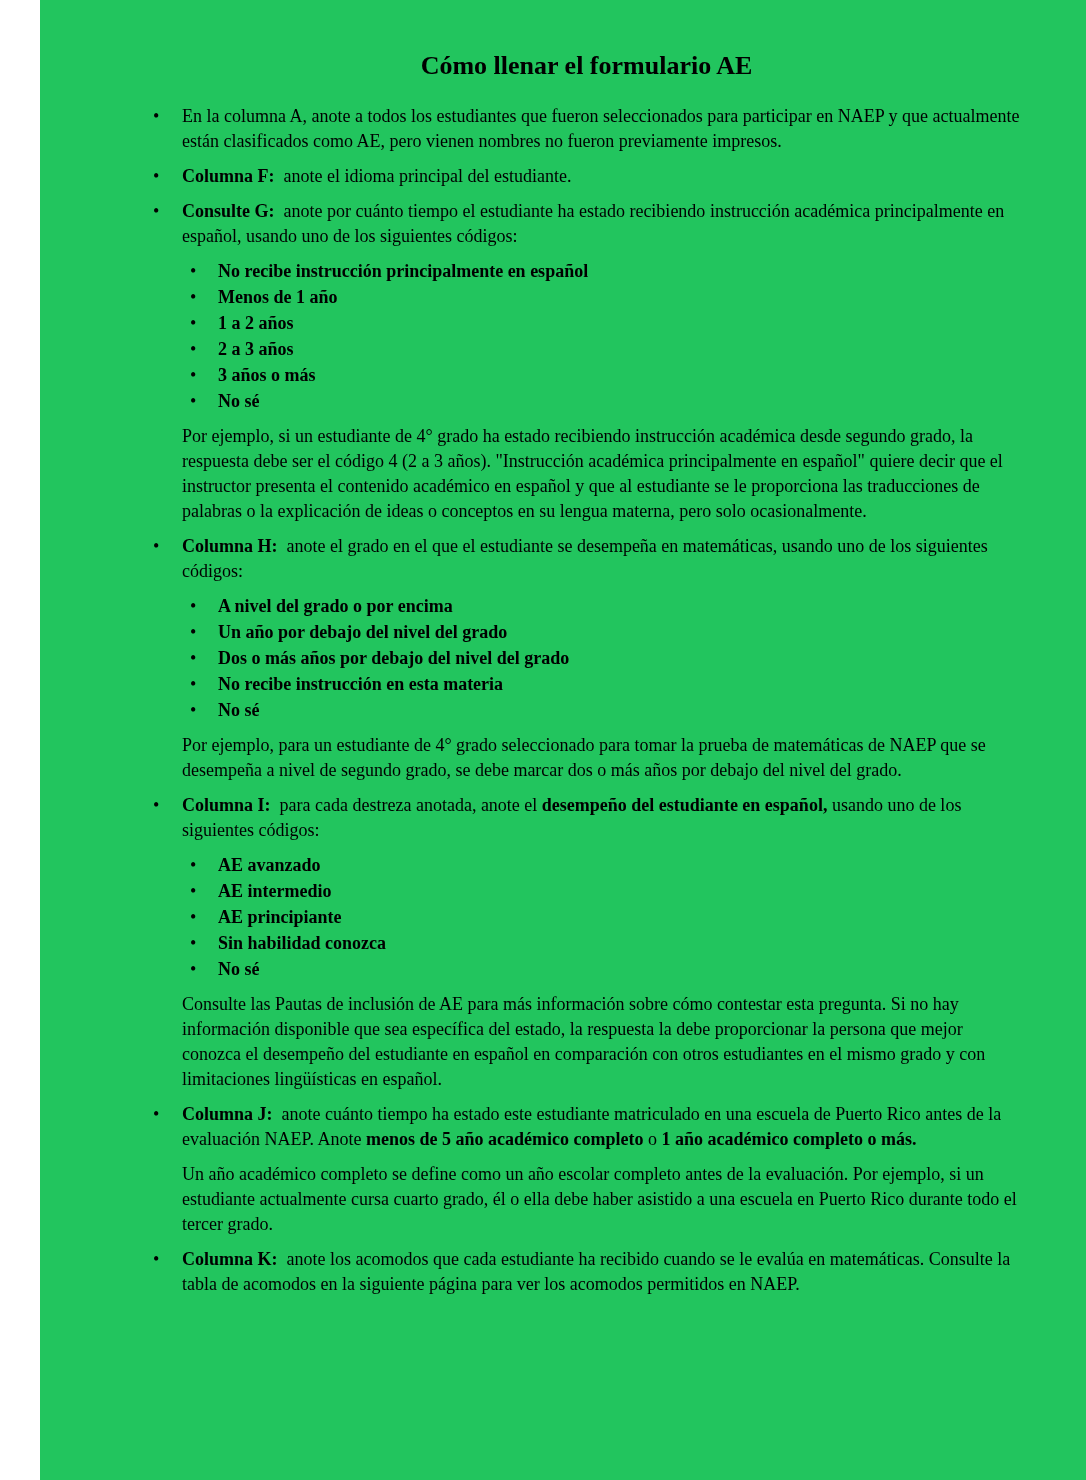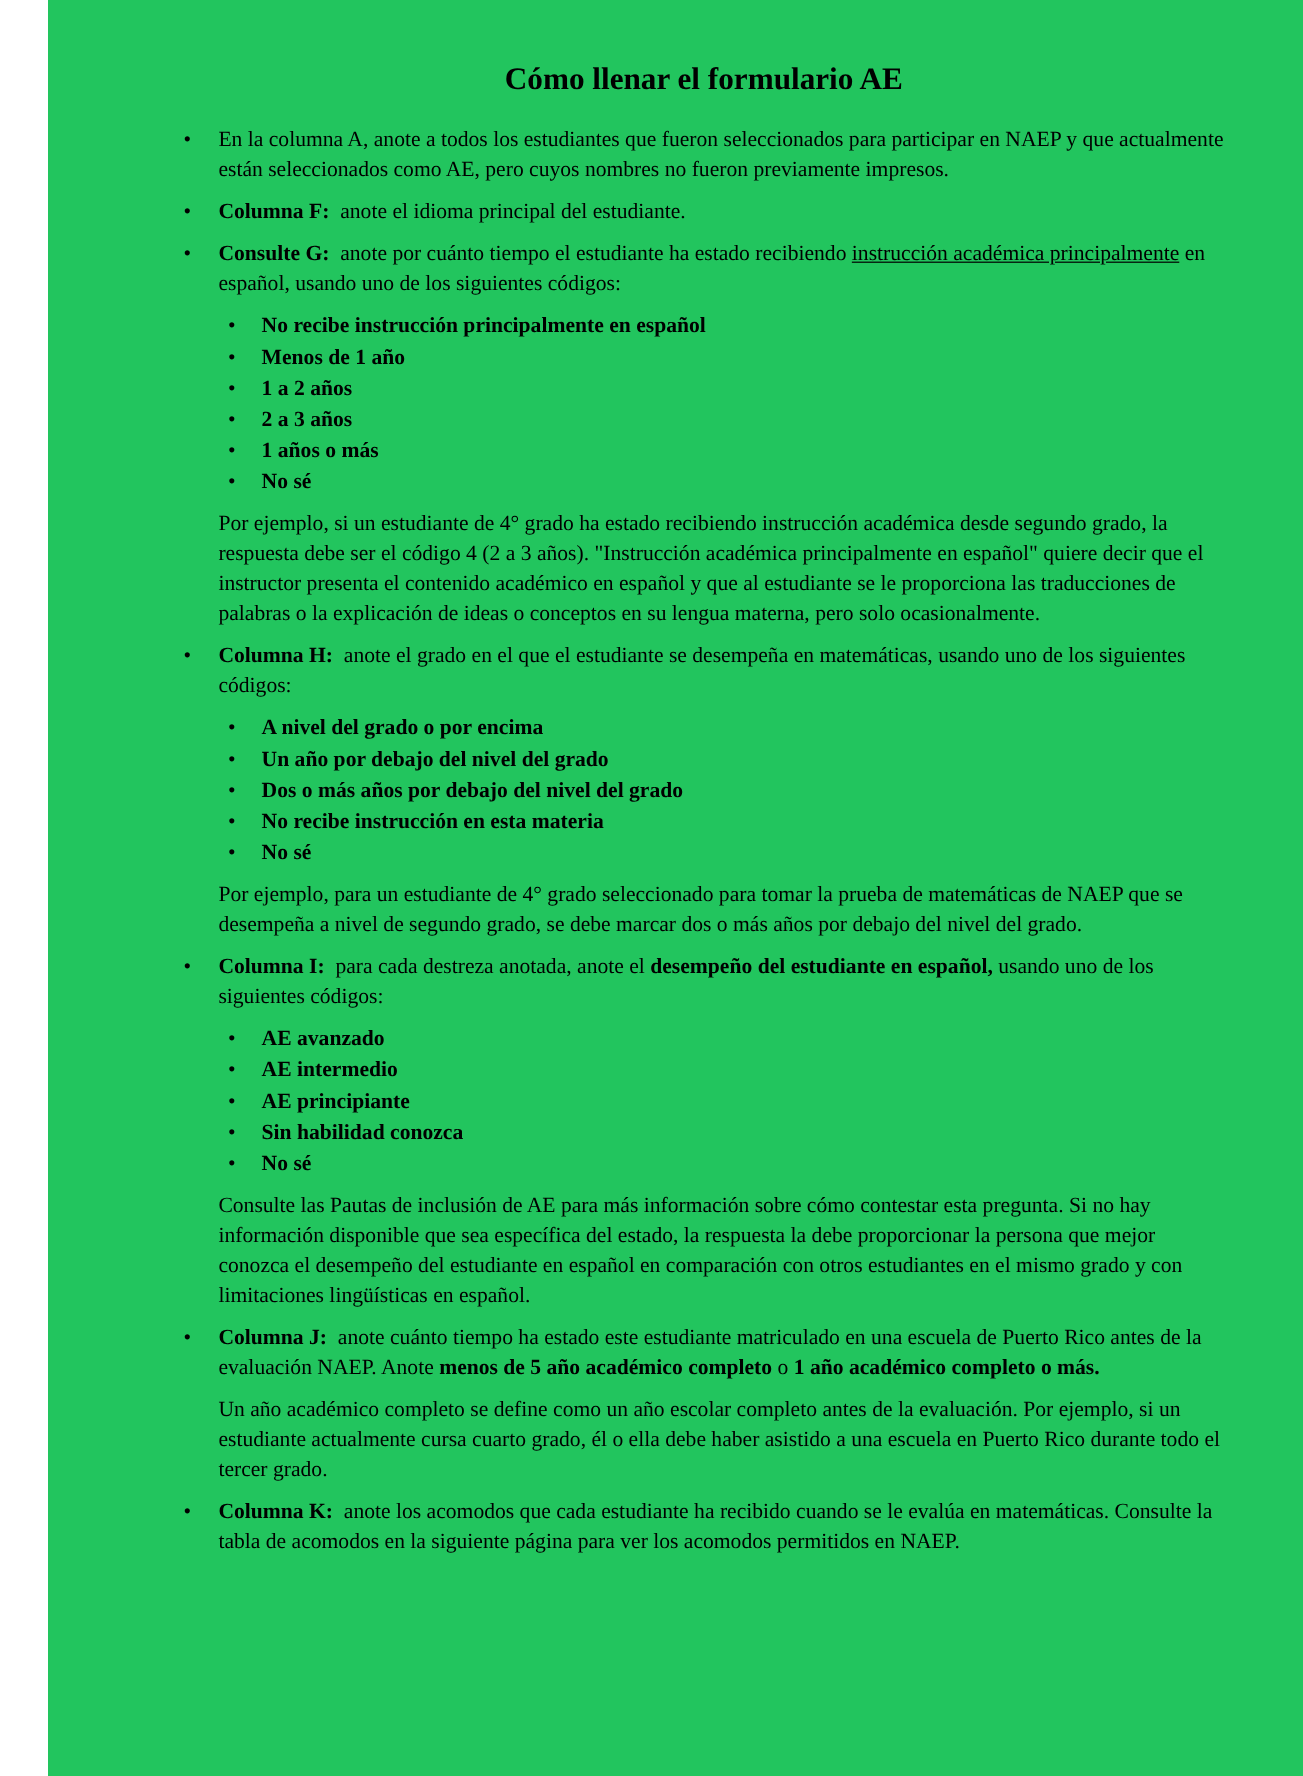--- a/index.html
+++ b/index.html
@@ -38,31 +38,31 @@
   }
   .bullet.level1 { margin: 10px 0; padding-left: 6px; }
   .bullet.level1 .dot { width: 29px; }
   .bullet.level2 { margin: 1px 0; padding-left: 43px; }
   .bullet.level2 .dot { width: 28px; }
   .dot {
     flex: 0 0 auto;
   }
   .txt { flex: 1 1 auto; }
   .b { font-weight: bold; }
-  .u { text-decoration: underline; }
+  .u { }
 </style>
 </head>
 <body>
 
 <div class="page">
   <h1 class="title">Cómo llenar el formulario AE</h1>
   <div id="doc-body">
       <div class="bullet level1">
         <span class="dot">•</span>
-        <span class="txt"><span>En la columna A, anote a todos los estudiantes que fueron seleccionados para participar en NAEP y que actualmente están seleccionados como AE, pero cuyos nombres no fueron previamente impresos.</span></span>
+        <span class="txt"><span>En la columna A, anote a todos los estudiantes que fueron seleccionados para participar en NAEP y que actualmente están clasificados como AE, pero vienen nombres no fueron previamente impresos.</span></span>
       </div>
       <div class="bullet level1">
         <span class="dot">•</span>
         <span class="txt"><span class="b">Columna F:</span><span>&nbsp; anote el idioma principal del estudiante.</span></span>
       </div>
       <div class="bullet level1">
         <span class="dot">•</span>
         <span class="txt"><span class="b">Consulte G:</span><span>&nbsp; anote por cuánto tiempo el estudiante ha estado recibiendo </span><span class="u">instrucción académica principalmente</span><span> en español, usando uno de los siguientes códigos:</span></span>
       </div>
       <div class="bullet level2">
@@ -76,21 +76,21 @@
       <div class="bullet level2">
         <span class="dot">•</span>
         <span class="txt"><span class="b">1 a 2 años</span></span>
       </div>
       <div class="bullet level2">
         <span class="dot">•</span>
         <span class="txt"><span class="b">2 a 3 años</span></span>
       </div>
       <div class="bullet level2">
         <span class="dot">•</span>
-        <span class="txt"><span class="b">1 años o más</span></span>
+        <span class="txt"><span class="b">3 años o más</span></span>
       </div>
       <div class="bullet level2">
         <span class="dot">•</span>
         <span class="txt"><span class="b">No sé</span></span>
       </div>
       <p class="indent-paragraph"><span>Por ejemplo, si un estudiante de 4° grado ha estado recibiendo instrucción académica desde segundo grado, la respuesta debe ser el código 4 (2 a 3 años). "Instrucción académica principalmente en español" quiere decir que el instructor presenta el contenido académico en español y que al estudiante se le proporciona las traducciones de palabras o la explicación de ideas o conceptos en su lengua materna, pero solo ocasionalmente.</span></p>
       <div class="bullet level1">
         <span class="dot">•</span>
         <span class="txt"><span class="b">Columna H:</span><span>&nbsp; anote el grado en el que el estudiante se desempeña en matemáticas, usando uno de los siguientes códigos:</span></span>
       </div>

